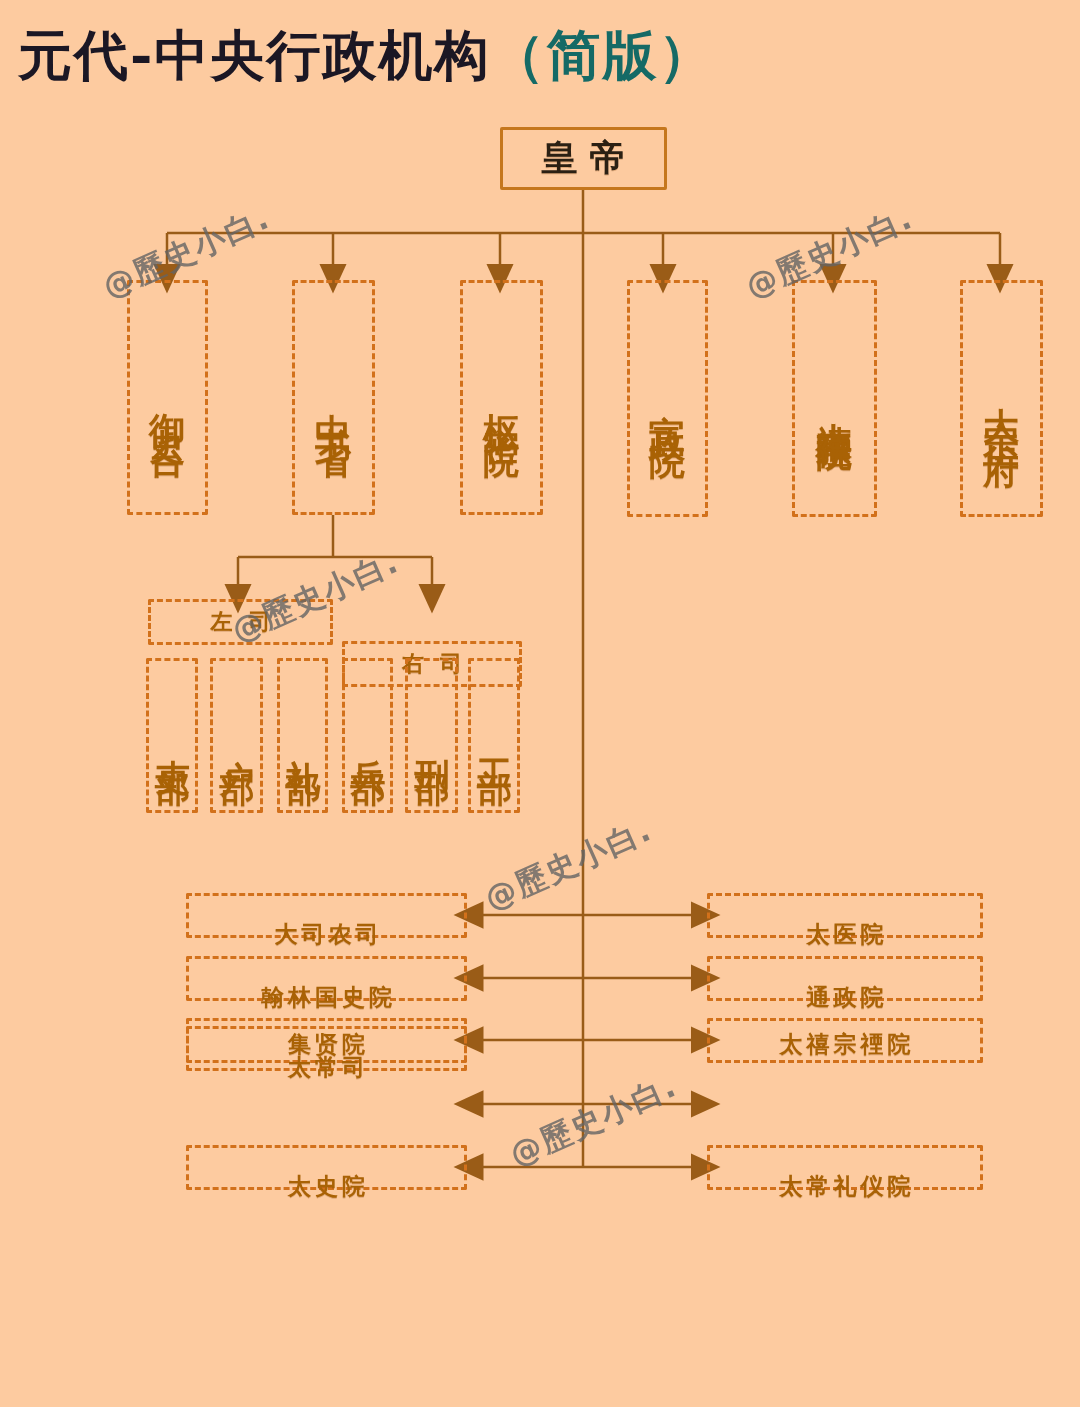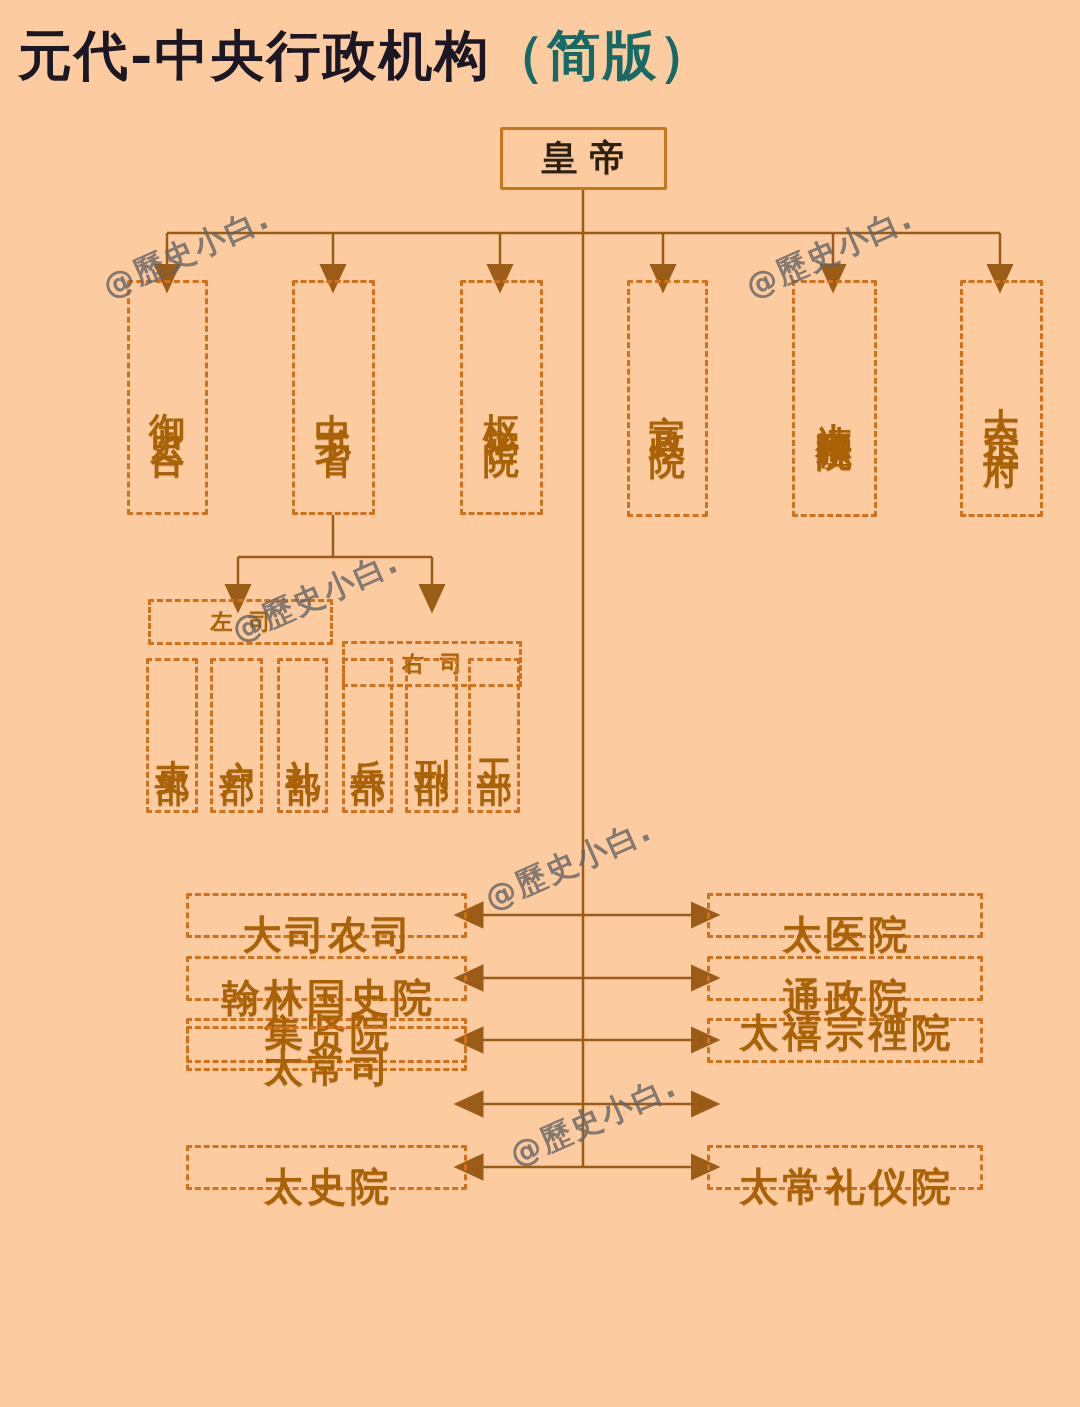--- a/index.html
+++ b/index.html
@@ -42,21 +42,21 @@
   .min{top:658px;height:155px;width:52px;}
   .min .lbl{writing-mode:vertical-rl;text-orientation:upright;font-size:35px;letter-spacing:9px;padding-top:9px;}
   .n-min-personnel{left:146px;} .n-min-revenue{left:210px;width:53px;}
   .n-min-rites{left:277px;width:51px;} .n-min-war{left:342px;width:51px;}
   .n-min-justice{left:405px;width:53px;} .n-min-works{left:468px;}
 
   
   .rowL{left:186px;width:281px;height:45px;}
   .rowR{left:707px;width:276px;height:45px;}
   .row1{top:893px;} .row2{top:956px;text-align:right;} .row3{top:1018px;align-items:flex-end;} .row4{top:1026px;align-items:center;} .row5{top:1145px;}
-  .rowbox .lbl{font-size:39px;letter-spacing:4px;padding-left:4px;white-space:nowrap;margin-top:38px;}
+  .rowbox .lbl{font-size:23px;letter-spacing:4px;padding-left:4px;white-space:nowrap;margin-top:38px;}
 
   
   .wm{position:absolute;font-family:"DejaVu Sans","Liberation Sans",sans-serif;
       font-size:31px;font-weight:600;color:rgba(100,100,100,.8);white-space:nowrap;
       transform:rotate(-24deg);transform-origin:left center;letter-spacing:2px;}
   .wm1{left:105px;top:268px;}
   .wm2{left:748px;top:268px;}
   .wm3{left:234px;top:612px;}
   .wm4{left:487px;top:880px;}
   .wm5{left:512px;top:1136px;}

